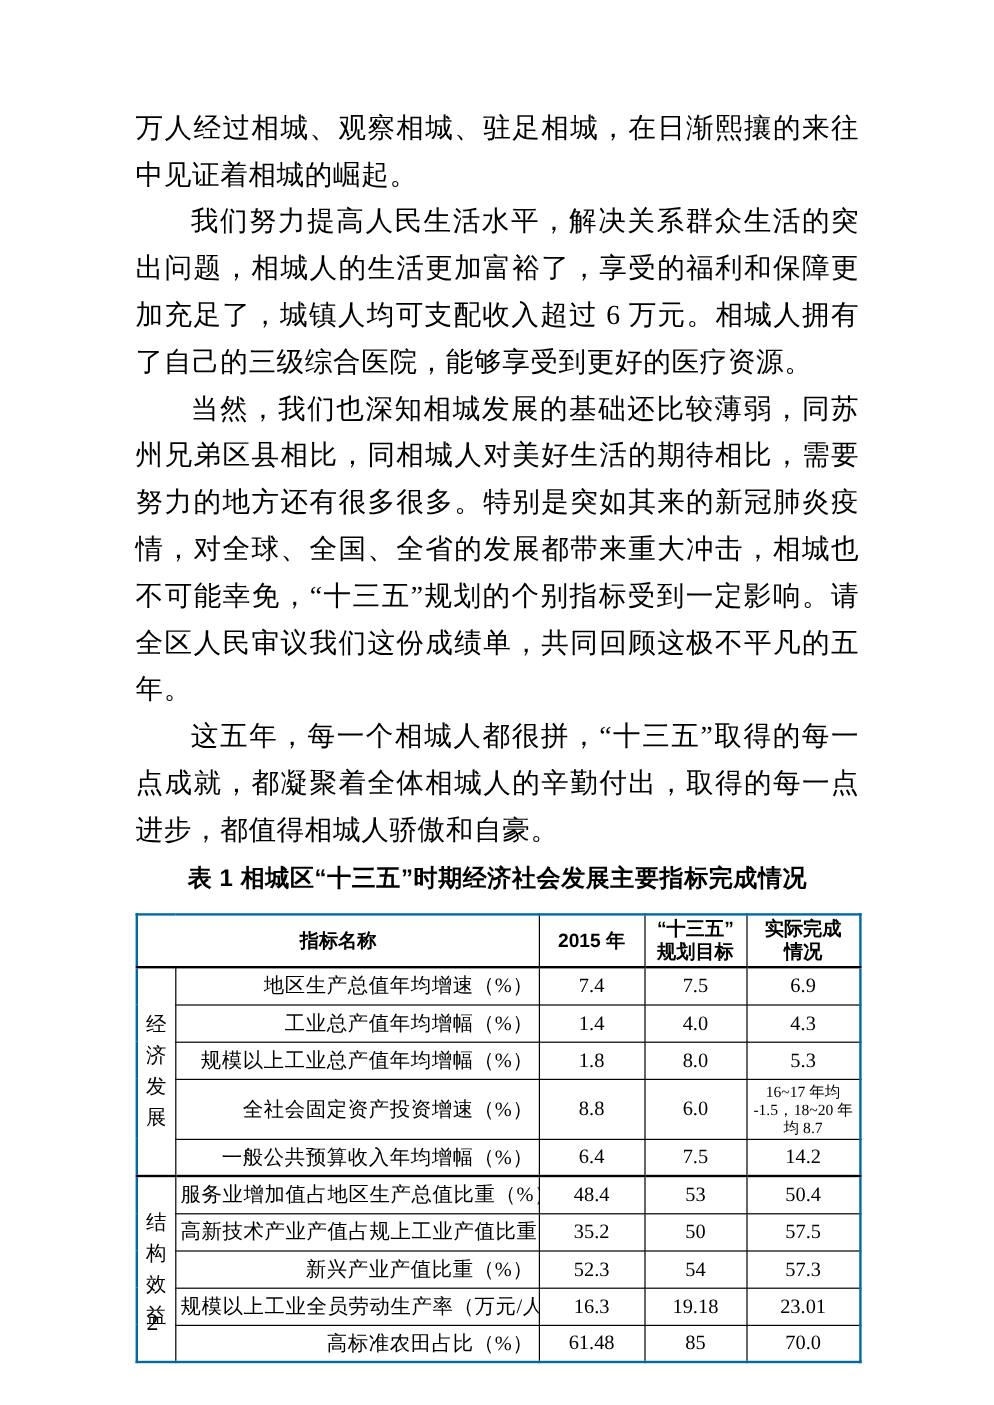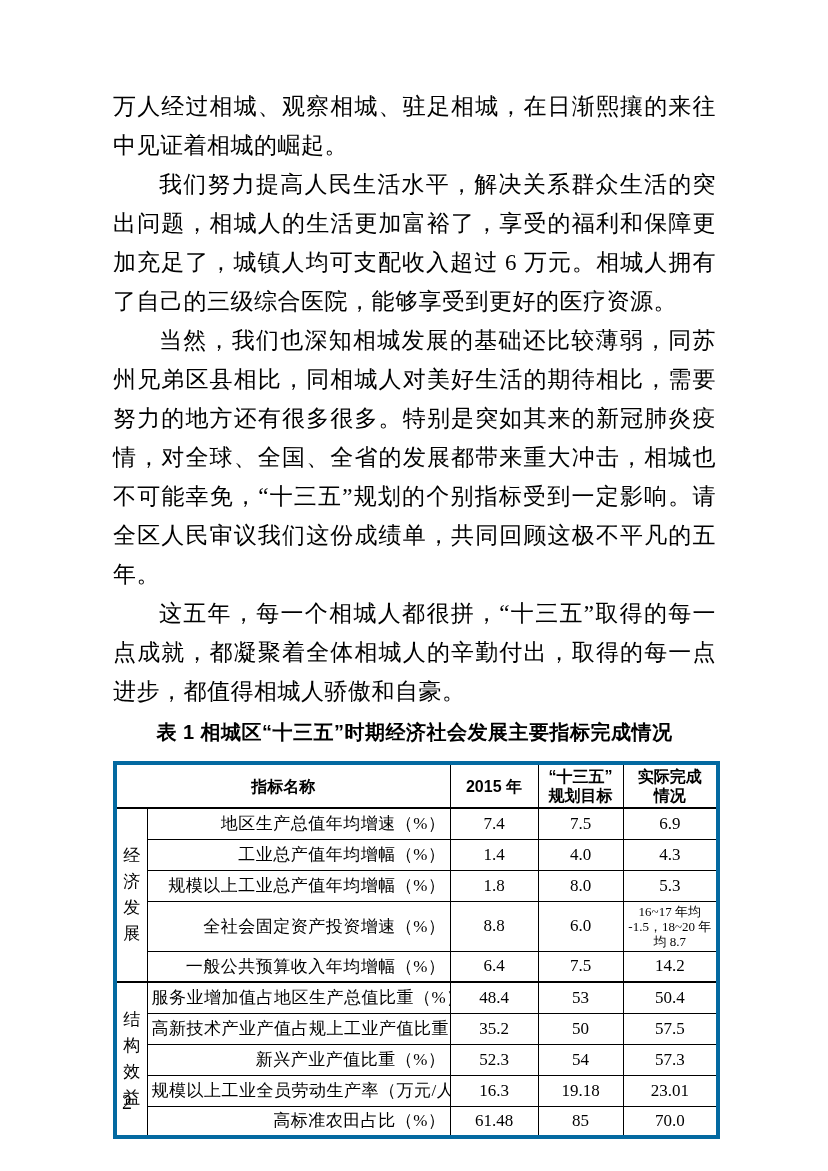--- a/index.html
+++ b/index.html
@@ -38,21 +38,21 @@
     font-size: 20px;
     line-height: 26px;
     letter-spacing: 0.5px;
   }
 
   table.indicators {
     margin-top: 12px;
     width: 603px;
     border-collapse: collapse;
     table-layout: fixed;
-    border: 4px solid #0369a1;
+    border: 2px solid #0369a1;
   }
   table.indicators th,
   table.indicators td {
     border: 1px solid #000;
     padding: 2px 4px;
     vertical-align: middle;
   }
   table.indicators thead th {
     border-bottom: 2px solid #000;
     font-family: "Liberation Sans", "DejaVu Sans", sans-serif;

